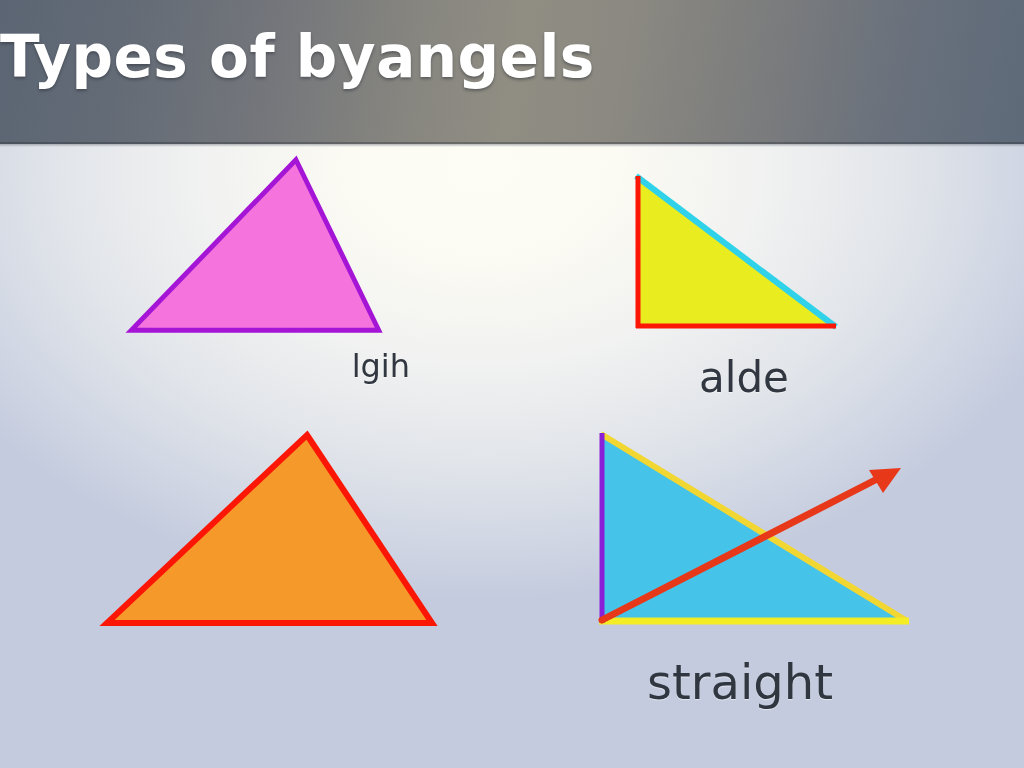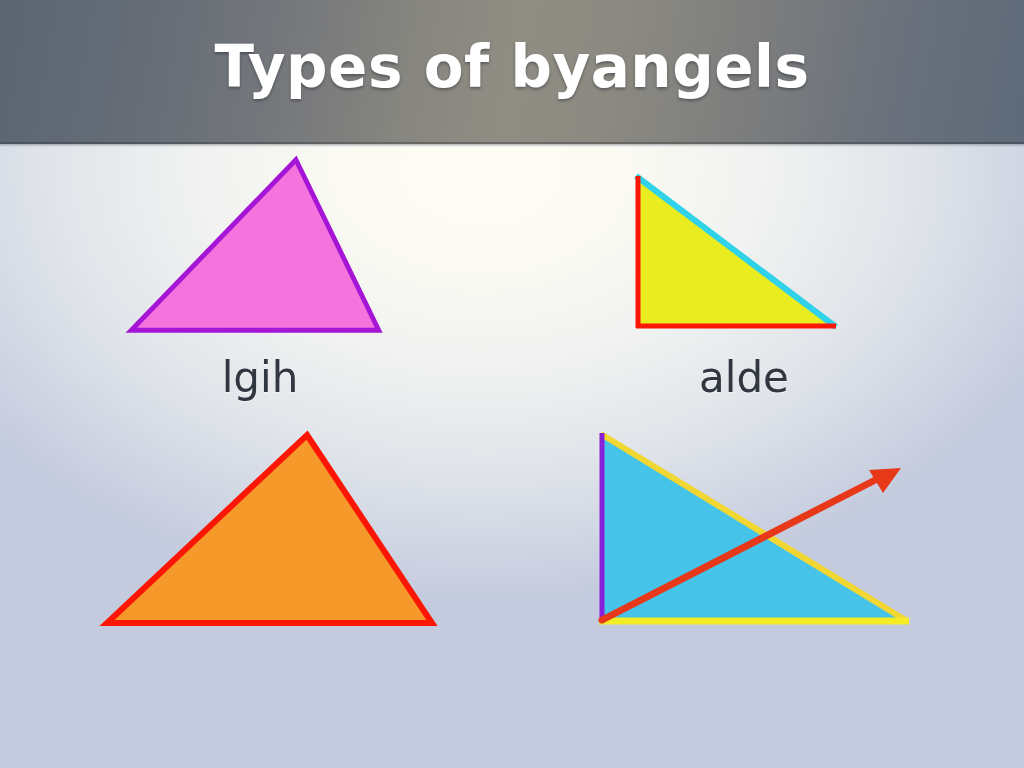--- a/index.html
+++ b/index.html
@@ -55,22 +55,21 @@
     left: 0;
     right: 0;
     bottom: -3px;
     height: 3px;
     background: linear-gradient(180deg, rgba(120,126,134,0.55), rgba(255,255,255,0));
   }
   #slide-title {
     position: absolute;
     left: 0;
     right: 0;
-    top: 32px;
-    text-align: center;
+    top: 22px;
     color: #ffffff;
     font-size: 58px;
     line-height: 70px;
     font-weight: bold;
     letter-spacing: 0.5px;
     font-family: "DejaVu Sans", sans-serif;
     text-shadow: 0 2px 3px rgba(35,40,48,0.45);
     white-space: nowrap;
   }
 
@@ -88,21 +87,21 @@
     color: #313740;
     font-family: "DejaVu Sans", sans-serif;
     font-weight: normal;
     white-space: nowrap;
     text-shadow: 0 1px 1px rgba(255,255,255,0.55);
   }
 
   
   #figure-lgih { left: 110px; top: 150px; width: 300px; height: 260px; }
   #figure-lgih .shape-svg { width: 290px; height: 190px; }
-  #caption-lgih { left: 110px; top: 352px; width: 300px; font-size: 42px; line-height: 52px; }
+  #caption-lgih { left: 110px; top: 340px; width: 300px; font-size: 32px; line-height: 52px; text-align: right; }
 
   
   #figure-alde { left: 600px; top: 150px; width: 300px; height: 260px; }
   #figure-alde .shape-svg { width: 260px; height: 190px; }
   #caption-alde { left: 594px; top: 352px; width: 300px; font-size: 42px; line-height: 52px; }
 
   
   #figure-acte { left: 90px; top: 425px; width: 370px; height: 215px; }
   #figure-acte .shape-svg { width: 360px; height: 205px; }
   #caption-acte { left: 80px; top: 652px; width: 390px; font-size: 48px; line-height: 60px; }
@@ -156,14 +155,15 @@
       <line x1="14" y1="196" x2="324" y2="196" stroke="#f4ec24" stroke-width="7" stroke-linecap="butt"></line>
 
       <line x1="17" y1="8" x2="17" y2="198" stroke="#8a1fd8" stroke-width="5" stroke-linecap="butt"></line>
 
       <g>
         <line x1="17" y1="195" x2="300" y2="50" stroke="#e8381a" stroke-width="7" stroke-linecap="round"></line>
         <polygon points="316,43 284,45 298,68" fill="#e8381a"></polygon>
       </g>
     </svg>
   </div>
+  <div class="caption" id="caption-straight">straight</div>
 
 </div>
 
 </body></html>

